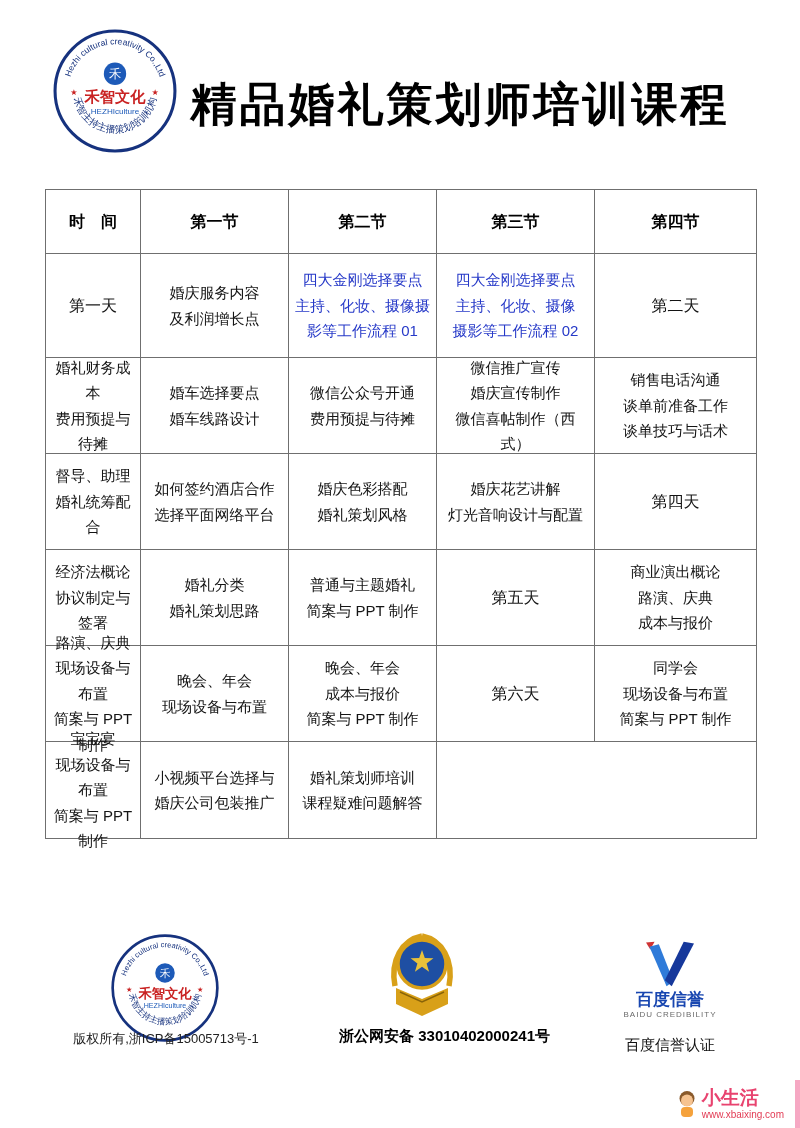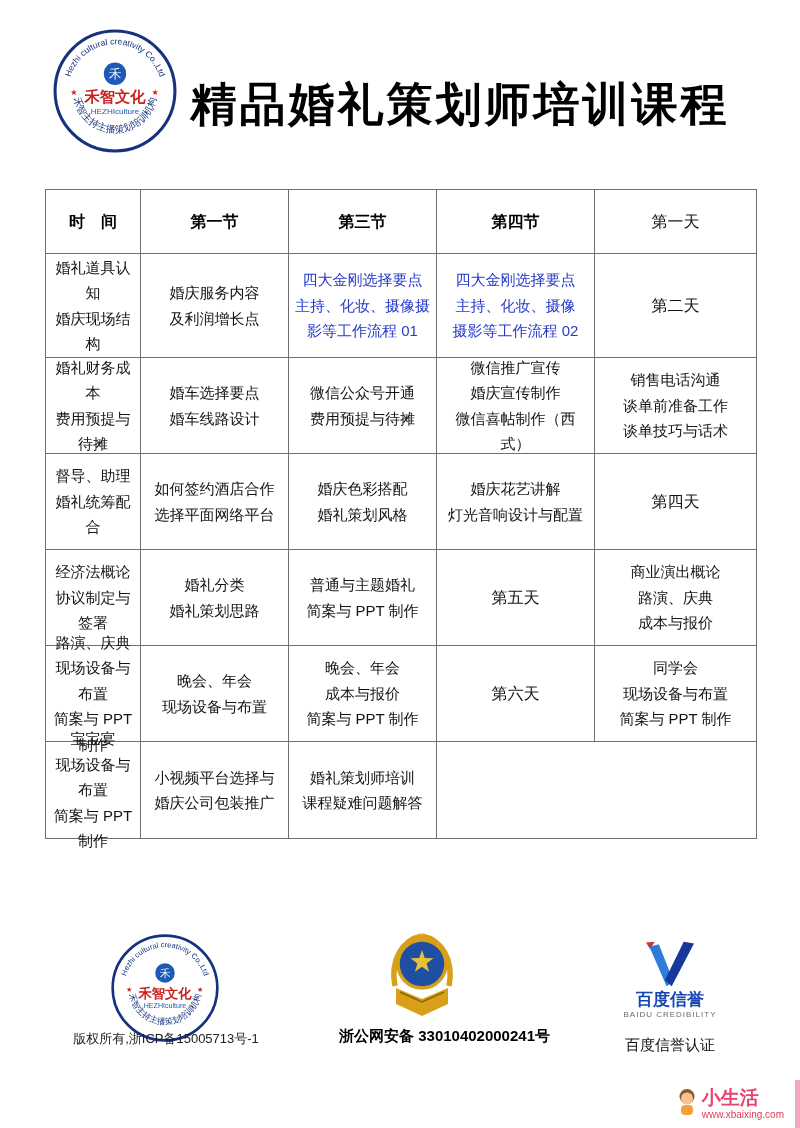--- a/index.html
+++ b/index.html
@@ -41,21 +41,21 @@
   .badge { position:absolute; left:382px; top:926px; width:80px; height:104px; }
   .baidu-block { position:absolute; left:610px; top:940px; width:120px; text-align:center; }
   .baidu-block svg { width:52px; height:48px; display:block; margin:0 auto 2px; }
   .baidu-name { color:#1846b0; font-weight:bold; font-size:17px; line-height:1.2; }
   .baidu-sub  { color:#6a6a6a; font-size:8px; letter-spacing:1px; }
   .copyright  { position:absolute; left:60px;  top:1030px; width:212px; text-align:center; font-size:13px; color:#222; }
   .police-text{ position:absolute; left:298px; top:1027px; width:252px; text-align:right; font-size:15px; font-weight:bold; color:#000; }
   .baidu-cert { position:absolute; left:610px; top:1036px; width:120px; text-align:center; font-size:15px; color:#111; }
 
   
-  .watermark { position:absolute; right:16px; bottom:8px; display:flex; align-items:flex-start; gap:4px; cursor:pointer; }
+  .watermark { position:absolute; right:16px; bottom:8px; display:flex; align-items:center; gap:4px; cursor:pointer; }
   .wm-name { color:#e8436f; font-size:19px; font-weight:bold; line-height:1.1; }
   .wm-url  { color:#e23b54; font-size:10px; }
   .edge-bar { position:absolute; right:0; bottom:0; width:5px; height:48px; background:#f6a8c3; }
 </style>
 </head>
 <body>
 
 <div class="page">
 
   <svg class="header-logo" viewBox="0 0 124 124">
@@ -76,26 +76,25 @@
     <text x="62" y="85" text-anchor="middle" font-size="8" fill="#1d5ab8">HEZHIculture</text>
     <text x="18" y="66" font-size="8" fill="#c92222">★</text>
     <text x="98" y="66" font-size="8" fill="#c92222">★</text>
   </svg>
 
   <div class="page-title">精品婚礼策划师培训课程</div>
 
   <div class="course-table">
     <div class="cell head">时　间</div>
     <div class="cell head">第一节</div>
+    <div class="cell head">第二节</div>
     <div class="cell head">第三节</div>
     <div class="cell head">第四节</div>
 
     <div class="cell day">第一天</div>
-    <div class="cell">婚礼道具认知
-婚庆现场结构</div>
     <div class="cell">婚庆服务内容
 及利润增长点</div>
     <div class="cell blue">四大金刚选择要点
 主持、化妆、摄像摄
 影等工作流程 01</div>
     <div class="cell blue">四大金刚选择要点
 主持、化妆、摄像
 摄影等工作流程 02</div>
 
     <div class="cell day">第二天</div>

